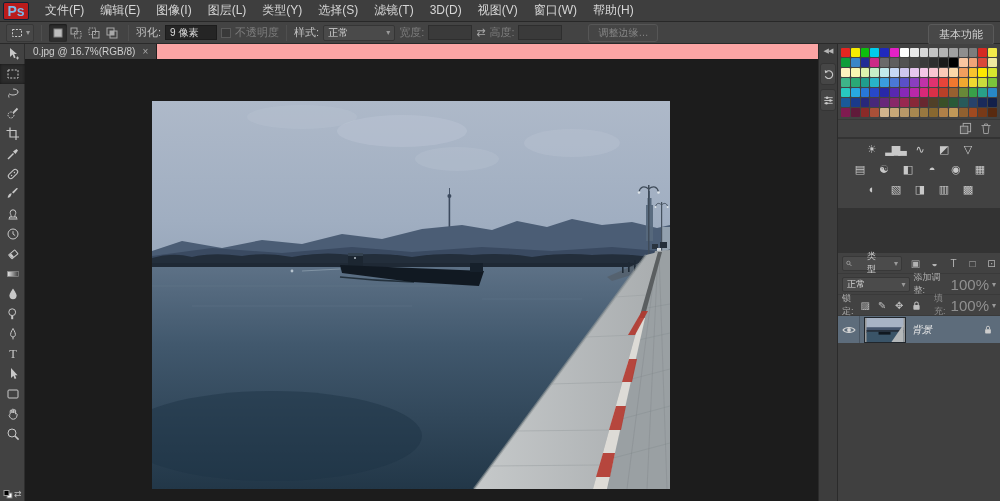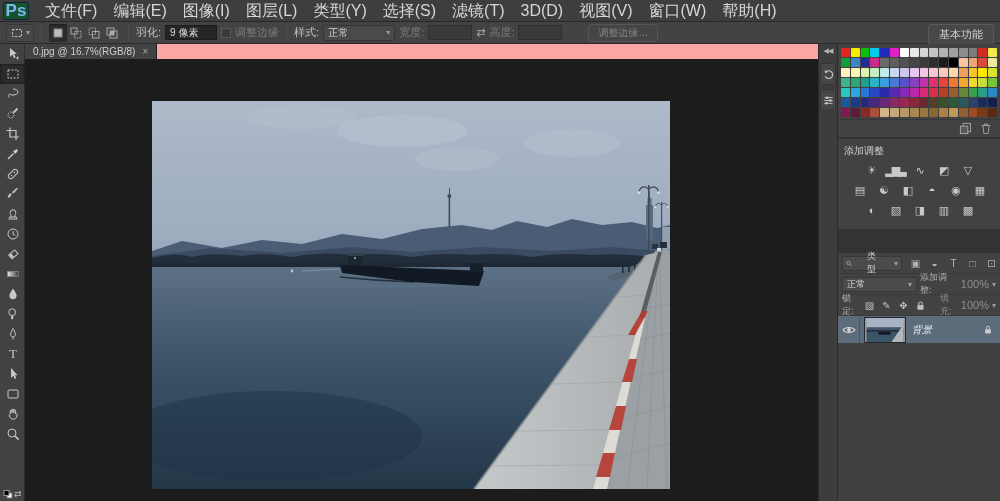--- a/index.html
+++ b/index.html
@@ -4,24 +4,24 @@
 <style>
   * { margin:0; padding:0; box-sizing:border-box; }
   html,body { background:#111; }
   body { font-family:"Liberation Sans","DejaVu Sans",sans-serif; }
   #app { position:relative; width:1000px; height:501px; background:#1c1c1c; overflow:hidden;
          color:#cfcfcf; font-size:11px; -webkit-user-select:none; user-select:none; }
 
   
   .menubar { position:absolute; top:0; left:0; right:0; height:22px; background:#3e3e3e;
              border-bottom:1px solid #282828; display:flex; align-items:center; }
-  .ps-logo { width:26px; height:18px; margin:0 8px 0 3px; background:#14532d; color:#7db9e8;
-             font-weight:bold; font-size:17px; display:flex; align-items:center; justify-content:center;
+  .ps-logo { width:26px; height:18px; margin:0 8px 0 3px; background:#b91c1c; color:#7db9e8;
+             font-weight:bold; font-size:14px; display:flex; align-items:center; justify-content:center;
              border-radius:2px; border:1px solid #0d2438; }
-  .menu-item { padding:0 8px; line-height:21px; color:#d6d6d6; font-size:16px; cursor:default; }
+  .menu-item { padding:0 8px; line-height:21px; color:#d6d6d6; font-size:12px; cursor:default; }
 
   
   .optionsbar { position:absolute; top:22px; left:0; right:0; height:22px; background:#434343;
                 border-bottom:1px solid #2a2a2a; display:flex; align-items:center; gap:4px; padding:0 6px; }
   .opt-sep { width:1px; height:16px; background:#383838; border-right:1px solid #4f4f4f; margin:0 3px; }
   .tool-preset { display:flex; align-items:center; gap:2px; padding:1px 3px; border:1px solid #383838;
                  border-radius:2px; background:#474747; }
   .mode-group { display:flex; }
   .mode-btn { width:18px; height:18px; display:flex; align-items:center; justify-content:center; border-radius:2px; }
   .mode-btn.pressed { background:#2d2d2d; box-shadow:inset 0 1px 2px #1a1a1a; }
@@ -86,21 +86,21 @@
   .layers-body { flex:1; background:#424242; display:flex; flex-direction:column; }
   .l-row { display:flex; align-items:center; padding:0 4px; gap:3px; height:21px; border-bottom:1px solid #3a3a3a; }
   .kind-dd { display:flex; align-items:center; gap:15px; height:15px; background:#4b4b4b;
              border:1px solid #383838; border-radius:2px; padding:0 3px; font-size:9px; color:#d0d0d0; }
   .f-icon { width:15px; height:15px; display:flex; align-items:center; justify-content:center;
             color:#b4b4b4; font-size:10px; }
   .blend-dd { width:76px; height:15px; background:#4b4b4b; border:1px solid #383838; border-radius:2px;
               display:flex; align-items:center; justify-content:space-between; padding:0 4px; font-size:9px; color:#d8d8d8; }
   .small-label { font-size:9px; color:#b0b0b0; }
   .small-label.dim2 { color:#8d8d8d; }
-  .val { font-size:11px; color:#909090; }
+  .val { font-size:15px; color:#909090; }
   .lock-icons { display:flex; gap:4px; align-items:center; }
   .lk { width:13px; height:13px; display:flex; align-items:center; justify-content:center; color:#bdbdbd; font-size:10px; }
   .layer-row { height:27px; background:#5d6c7b; display:flex; align-items:center; }
   .eye-cell { width:22px; height:100%; display:flex; align-items:center; justify-content:center;
               border-right:1px solid #4a5663; }
   .thumb { width:40px; height:24px; margin:0 7px 0 5px; outline:1px solid #20262c; background:#999; }
   .lname { flex:1; font-size:10px; font-style:italic; color:#eaeaea; }
   .llock { margin-right:7px; display:flex; }
   .layers-rest { flex:1; background:#404040; }
 </style>
@@ -157,21 +157,21 @@
             <rect x="2" y="2" width="7" height="7" fill="none" stroke="#a8a8a8"></rect>
             <rect x="5" y="5" width="7" height="7" fill="none" stroke="#a8a8a8"></rect>
             <rect x="5" y="5" width="4" height="4" fill="#a8a8a8"></rect>
           </svg>
         </div>
       </div>
     <div class="opt-sep"></div>
     <span class="opt-label">羽化:</span>
     <span class="opt-field">9 像素</span>
     <span class="checkbox"></span>
-    <span class="opt-label dim">调整边缘</span>
+    <span class="opt-label dim">不透明度</span>
     <div class="opt-sep"></div>
     <span class="opt-label">样式:</span>
     <div class="dropdown" style="width:72px;justify-content:space-between">
       <span>正常</span>
         <span class="dd-arrow">▾</span>
     </div>
     <span class="opt-label dim">宽度:</span>
     <span class="opt-field empty"></span>
     <span class="swap-glyph">⇄</span>
     <span class="opt-label dim">高度:</span>
@@ -552,21 +552,20 @@
             <rect x="1.5" y="4.5" width="8" height="8" fill="#585858" stroke="#aaaaaa"></rect>
           </svg>
         <svg width="12" height="13" viewBox="0 0 12 13">
             <path d="M1.5 3.5 H10.5 M4.5 3.5 V2 H7.5 V3.5 M3 3.5 L3.8 11.5 H8.2 L9 3.5" fill="none" stroke="#9a9a9a"></path>
           </svg>
       </div>
     </div>
 
     <div class="pgroup">
       <div class="adj-body">
-        <div class="adj-label">添加调整</div>
         <div>
             <div class="adj-row">
               <div class="adj-icon">☀</div>
               <div class="adj-icon">▂▆▃</div>
               <div class="adj-icon">∿</div>
               <div class="adj-icon">◩</div>
               <div class="adj-icon">▽</div>
             </div>
             <div class="adj-row">
               <div class="adj-icon">▤</div>

